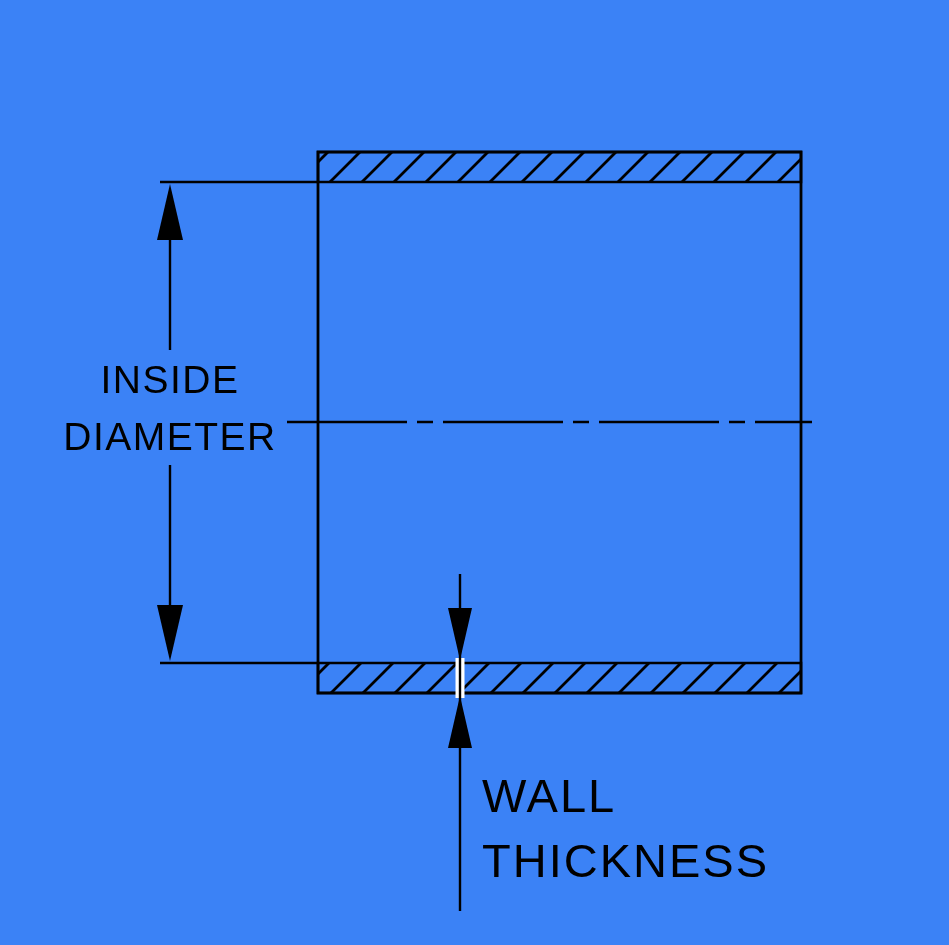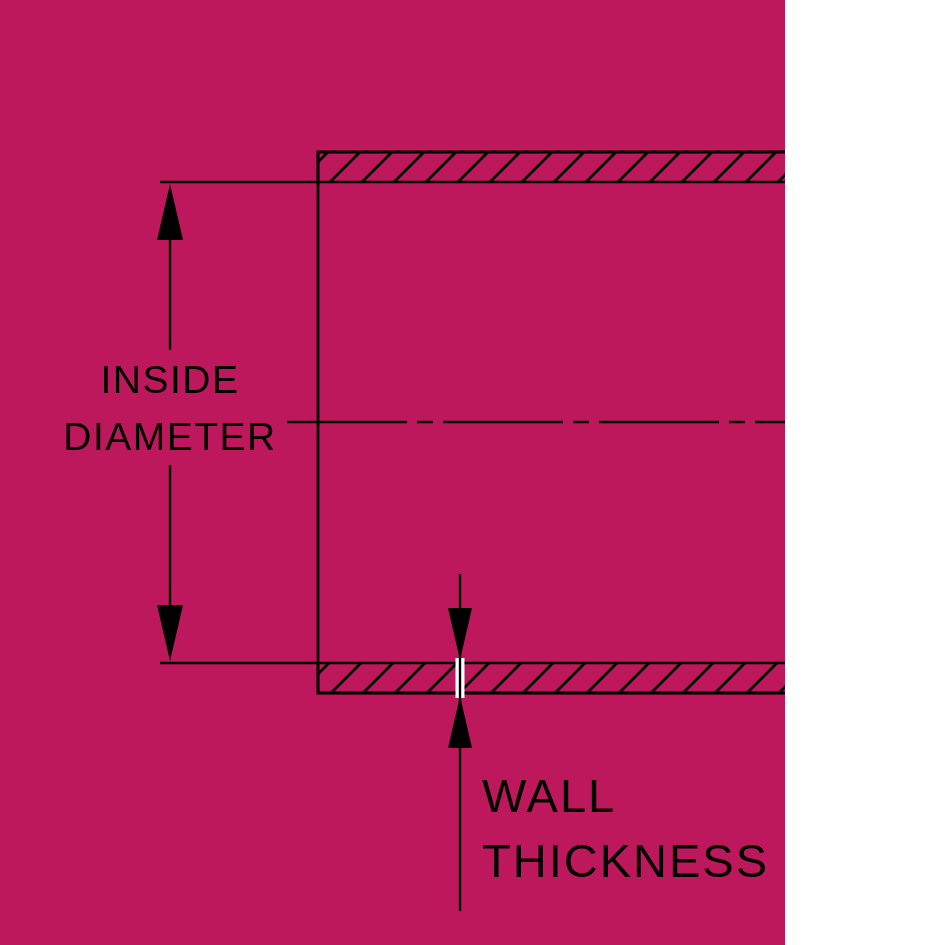--- a/index.html
+++ b/index.html
@@ -2,23 +2,23 @@
 <html><head>
 <meta charset="utf-8">
 <style>
   html, body {
     margin: 0;
     padding: 0;
     background: #ffffff;
   }
   .canvas {
     position: relative;
-    width: 785px;
+    width: 949px;
     height: 945px;
-    background: #be185d;
+    background: #3b82f6;
     overflow: hidden;
     text-align: center;
   }
   svg text {
     font-family: "Liberation Sans", "DejaVu Sans", sans-serif;
     fill: #000000;
   }
   .dim-label-large {
     font-size: 39px;
     letter-spacing: 1.5px;

